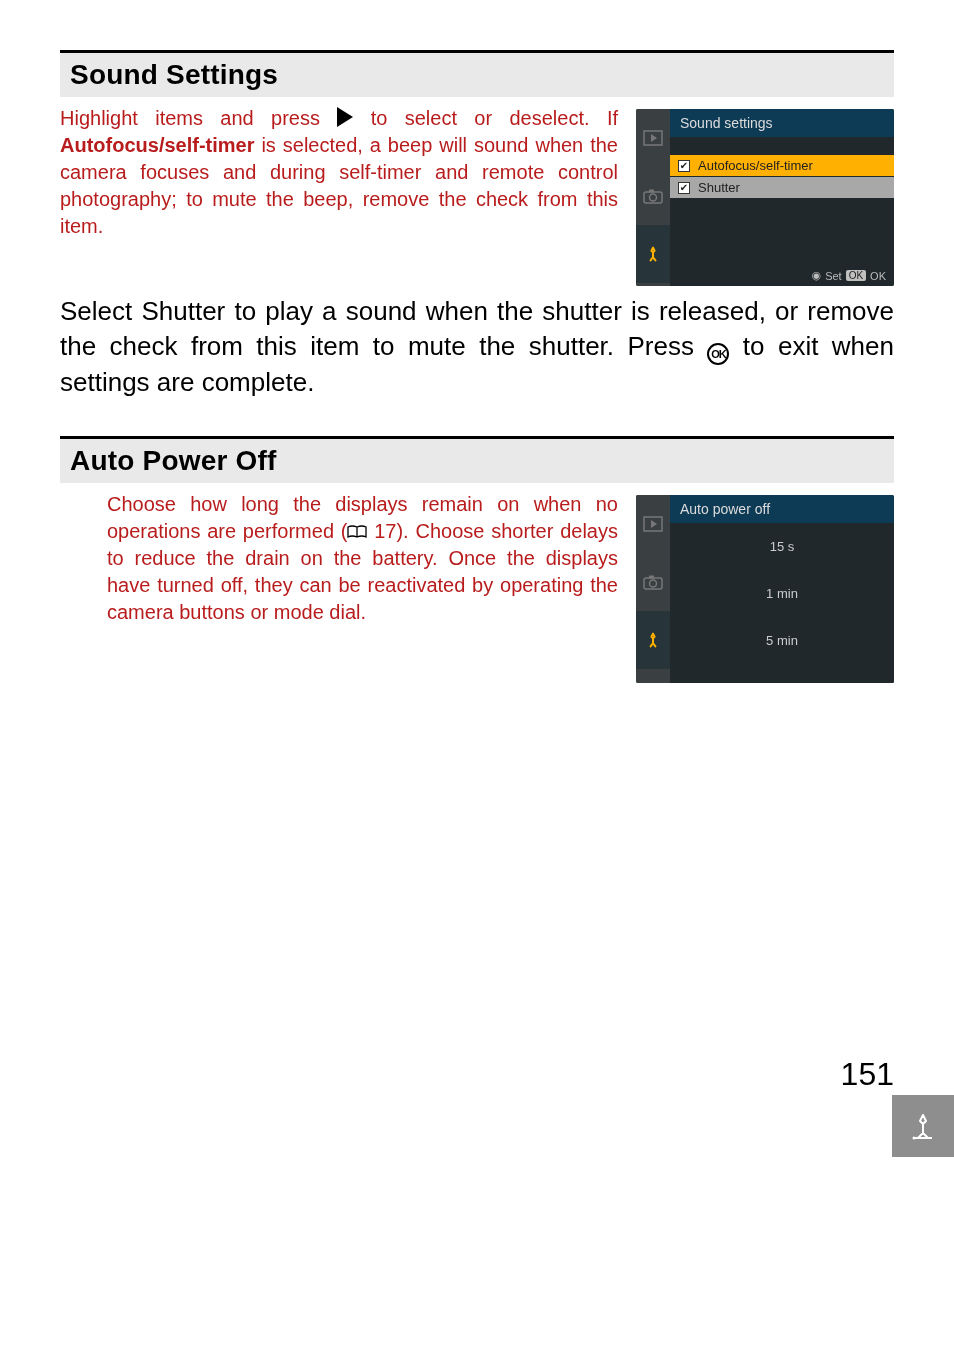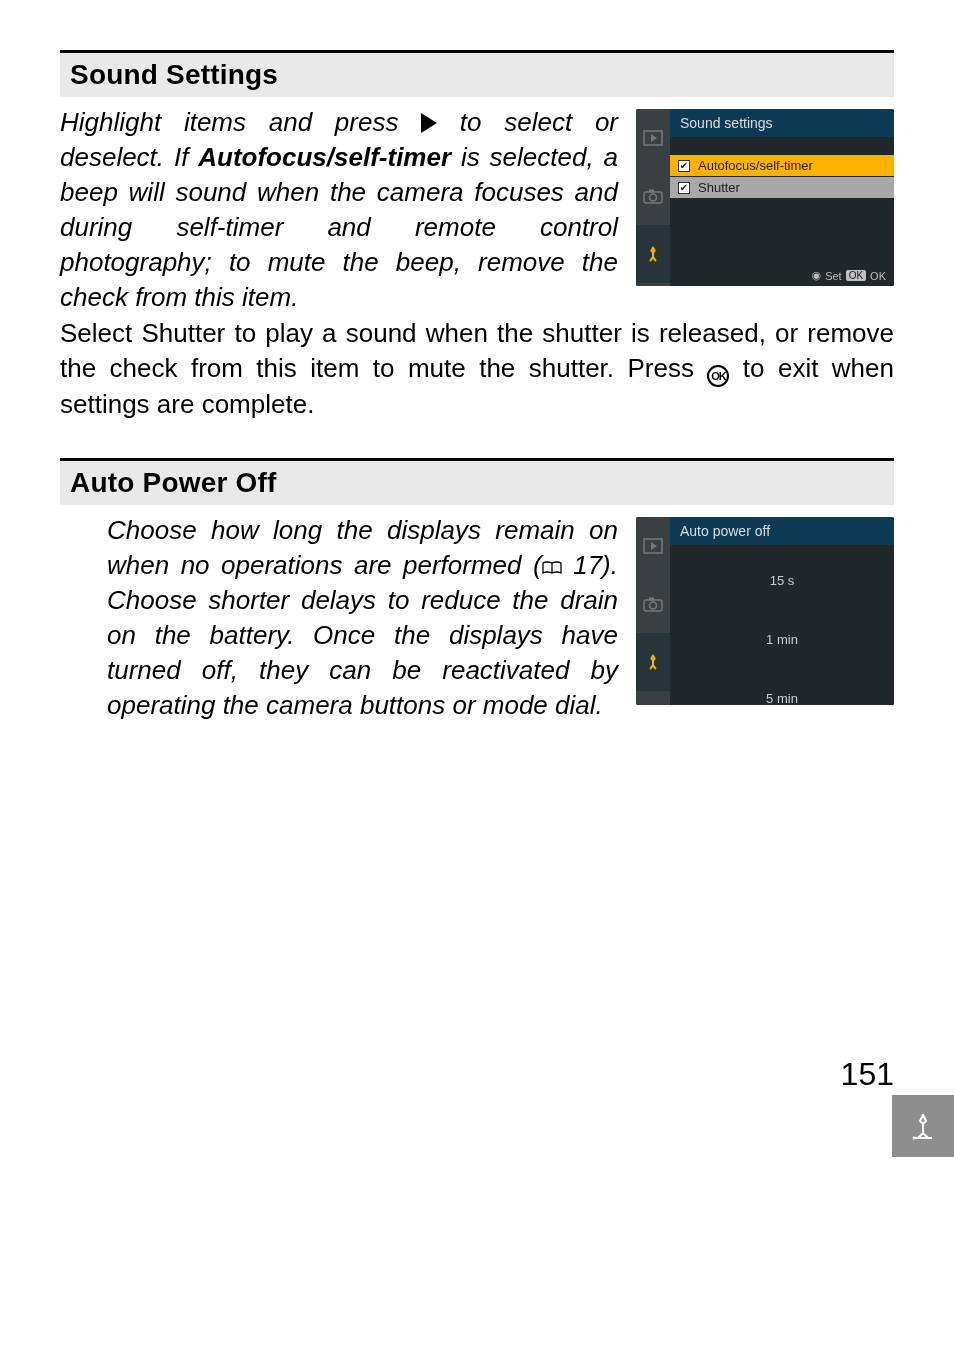--- a/index.html
+++ b/index.html
@@ -1,44 +1,44 @@
 <!DOCTYPE html>
 <html><head>
 <meta charset="utf-8">
 <style>
   * { box-sizing: border-box; margin: 0; padding: 0; }
   html, body { width: 954px; height: 1345px; background: #fff; font-family: Arial, Helvetica, sans-serif; }
   .page { width: 954px; height: 1129px; padding: 50px 60px 40px 60px; position: relative; }
   .section-head { background: #e9e9e9; border-top: 3px solid #000; padding: 6px 10px 6px 10px; font-weight: 900; font-size: 28px; letter-spacing: 0.2px; margin-bottom: 8px; }
   .apo-head { margin-top: 36px; }
   .body-row { display: flex; gap: 18px; }
-  .body-text { font-size: 26px; line-height: 1.35; color: #000000; font-style: italic; }
+  .body-text { font-size: 20px; line-height: 1.35; color: #b91c1c; }
   .body-text.justify { text-align: justify; }
   .body-text .bold { font-weight: 900; }
   .txt1 { flex: 1; }
   .screenshot { width: 258px; height: 177px; background: #2a2a2a; font-family: Arial, sans-serif; position: relative; border-radius: 2px; overflow: hidden; flex: 0 0 258px; margin-top: 4px; }
   .screenshot2 { height: 188px; }
   .ss-inner { display: flex; height: 100%; }
   .ss-tabs { width: 34px; background: #3a3f42; display: flex; flex-direction: column; }
   .ss-tab { flex: 0 0 58px; display: flex; align-items: center; justify-content: center; color: #888; }
   .ss-tab svg { width: 20px; height: 16px; }
   .ss-tab.active { background: #27343a; }
   .ss-tab.active svg { }
   .ss-content { flex: 1; display: flex; flex-direction: column; }
   .ss-title { background: #0d3a55; color: #dcdcdc; font-size: 14px; padding: 6px 10px; font-weight: normal; }
   .ss-dark { background: #20282c; flex: 0 0 18px; }
   .ss-list { flex: 1; background: #20282c; }
   .ss-item { background: #a8a8a8; color: #222; font-size: 13px; padding: 3px 8px; margin-bottom: 1px; display: flex; align-items: center; gap: 8px; }
   .ss-item.sel { background: #ffb000; }
   .ss-chk { width: 12px; height: 12px; border: 1px solid #333; background: #fff; display: inline-flex; align-items: center; justify-content: center; font-size: 10px; line-height: 1; }
   .ss-footnote { position: absolute; right: 8px; bottom: 4px; color: #bbb; font-size: 11px; display: flex; align-items: center; gap: 4px; }
   .ss-footnote .okbadge { background: #c0c0c0; color: #222; border-radius: 2px; padding: 0 3px; font-size: 10px; }
-  .apo-item { color: #ccc; font-size: 13px; text-align: center; padding: 16px 0; background: #20282c; margin-top: 12px; }
+  .apo-item { color: #ccc; font-size: 13px; text-align: center; padding: 16px 0; background: #20282c; }
   .apo-item.sel { background: #ffb000; color: #222; }
-  .continuation { font-size: 26px; line-height: 1.35; text-align: justify; margin-top: 0; }
+  .continuation { font-size: 26px; line-height: 1.35; text-align: justify; margin-top: 8px; }
   .icon-play { display:inline-block; width:0; height:0; border-top:10px solid transparent; border-bottom:10px solid transparent; border-left:16px solid #000; vertical-align: -2px; }
   .icon-ok { display:inline-block; width:22px; height:22px; border:2px solid #000; border-radius:50%; font-size:11px; text-align:center; line-height:18px; font-weight:bold; vertical-align:-3px; letter-spacing: -1px; }
   .icon-book { display:inline-block; width:20px; height:14px; vertical-align:-1px; }
   .apo-body .txt1 { text-align: justify; margin-left: 47px; }
   .page-num { position: absolute; bottom: 36px; right: 60px; font-size: 32px; }
   .side-tab { position: absolute; right: 0; top: 1095px; width: 62px; height: 62px; background: #8e8e8e; display:flex; align-items:center; justify-content:center; }
   .side-tab svg { width: 30px; height: 30px; }
 </style>
 </head>
 <body>

